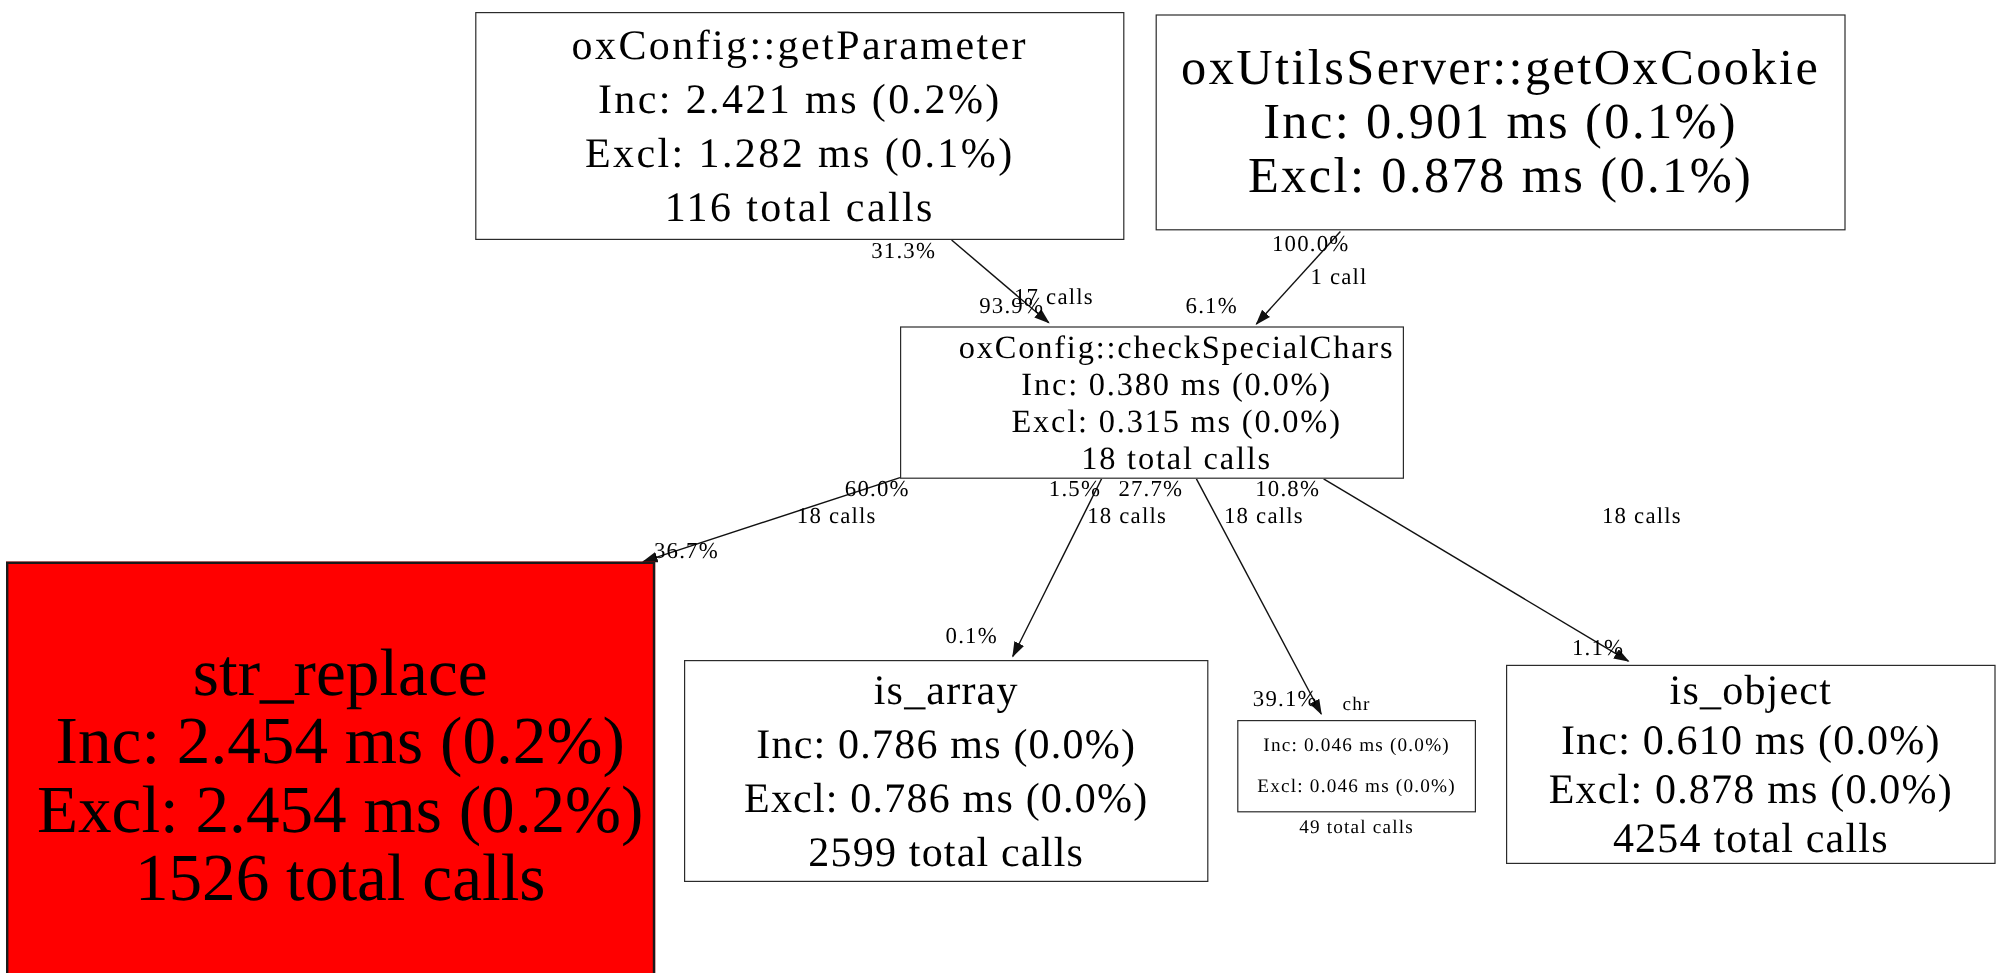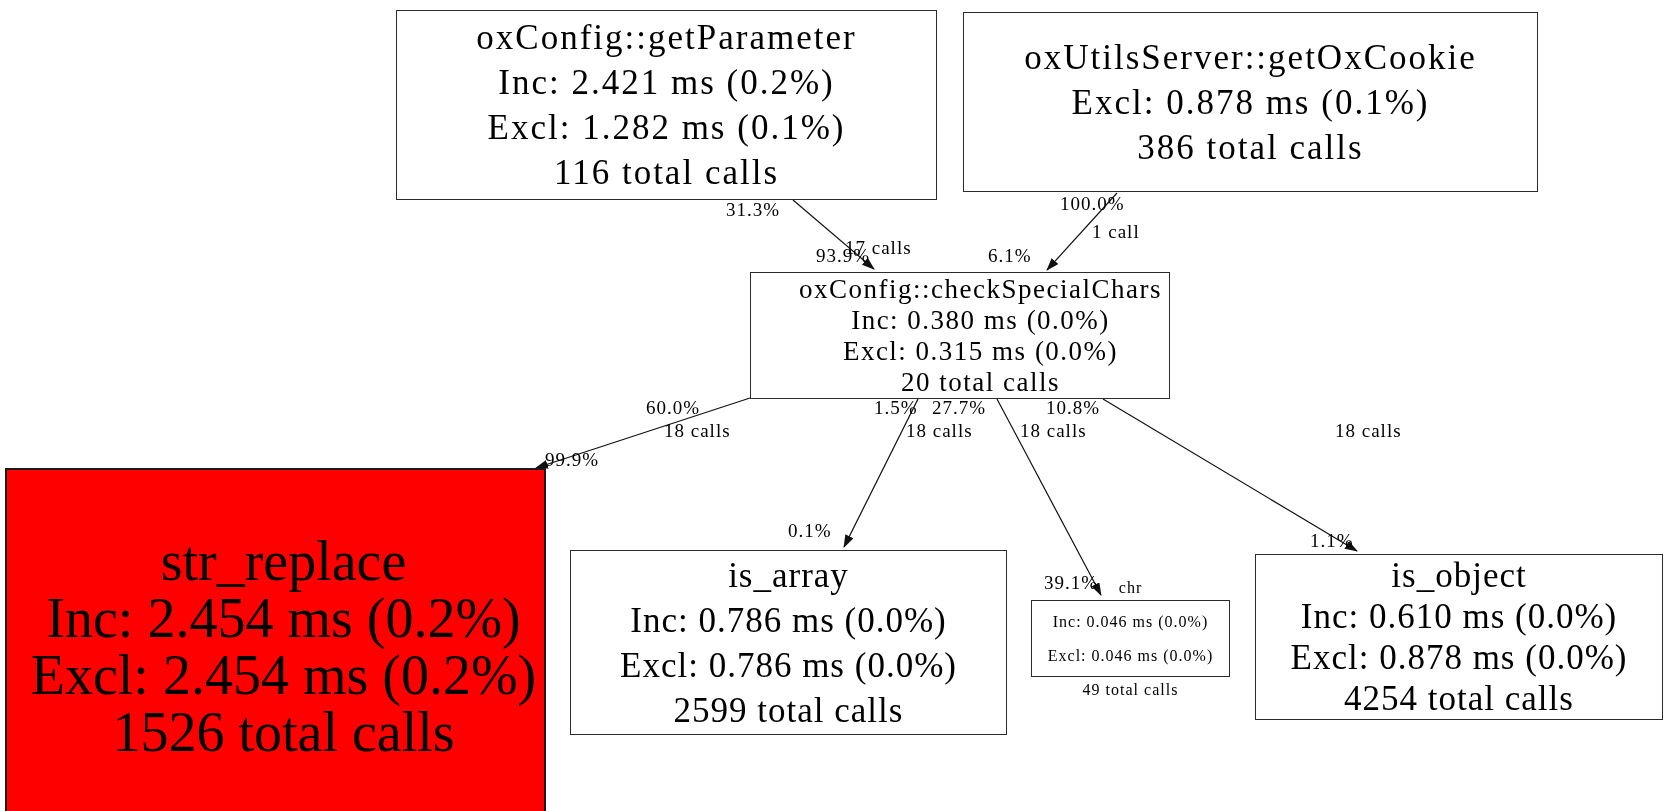--- a/index.html
+++ b/index.html
@@ -8,21 +8,21 @@
     font-family:"Liberation Serif", serif; color:#000; overflow:hidden;
   }
   .edges { position:absolute; left:0; top:0; width:1671px; height:811px; }
   .node {
     position:absolute; box-sizing:border-box; background:#ffffff;
     border:1px solid #2b2b2b; display:flex; flex-direction:column;
     justify-content:center; align-items:center; text-align:center;
   }
   .node div { white-space:nowrap; }
   .n-getparam   { left:396px;  top:10px;  width:541px; height:190px; font-size:35px; line-height:45px; letter-spacing:2px;text-align:center; }
-  .n-getcookie  { left:963px;  top:12px;  width:575px; height:180px; font-size:35px; line-height:45px; letter-spacing:2px; }
+  .n-getcookie  { left:963px;  top:12px;  width:575px; height:180px; font-size:42px; line-height:45px; letter-spacing:2px; }
   .n-check      { left:750px;  top:272px; width:420px; height:127px; font-size:27px; line-height:31px; letter-spacing:1.5px;padding-left:41px; }
   .n-strreplace { left:5px;    top:468px; width:541px; height:358px; font-size:56px; line-height:57px; border-width:2px; border-color:#1a1a1a;padding-left:16px; }
   .n-isarray    { left:570px;  top:550px; width:437px; height:185px; font-size:35px; line-height:45px; letter-spacing:1px; }
   .n-chr        { left:1031px; top:600px; width:199px; height:77px;  font-size:16px; line-height:19px; letter-spacing:1px;gap:15px; }
   .n-isobject   { left:1255px; top:554px; width:408px; height:166px; font-size:35px; line-height:41px; letter-spacing:1px; }
   .elabel { position:absolute; font-size:19px; line-height:20px; white-space:nowrap; letter-spacing:1px; }
 </style>
 </head>
 <body>
 
@@ -44,29 +44,29 @@
 
   <div class="node n-getparam">
     <div>oxConfig::getParameter</div>
     <div>Inc: 2.421 ms (0.2%)</div>
     <div>Excl: 1.282 ms (0.1%)</div>
     <div>116 total calls</div>
   </div>
 
   <div class="node n-getcookie">
     <div>oxUtilsServer::getOxCookie</div>
+    <div>Inc: 0.901 ms (0.1%)</div>
     <div>Excl: 0.878 ms (0.1%)</div>
-    <div>386 total calls</div>
   </div>
 
   <div class="node n-check">
     <div>oxConfig::checkSpecialChars</div>
     <div>Inc: 0.380 ms (0.0%)</div>
     <div>Excl: 0.315 ms (0.0%)</div>
-    <div>20 total calls</div>
+    <div>18 total calls</div>
   </div>
 
   <div class="node n-strreplace" style="background: rgb(255, 0, 0);">
     <div>str_replace</div>
     <div>Inc: 2.454 ms (0.2%)</div>
     <div>Excl: 2.454 ms (0.2%)</div>
     <div>1526 total calls</div>
   </div>
 
   <div class="node n-isarray">
@@ -91,23 +91,23 @@
   </div>
 
   <div class="elabel" style="left:726px; top:200px;">31.3%</div>
   <div class="elabel" style="left:845px; top:238px;">17 calls</div>
   <div class="elabel" style="left:816px; top:246px;">93.9%</div>
 
   <div class="elabel" style="left:1060px; top:194px;">100.0%</div>
   <div class="elabel" style="left:1092px; top:222px;">1 call</div>
   <div class="elabel" style="left:988px; top:246px;">6.1%</div>
 
-  <div class="elabel" style="left:646px; top:398px;">60.0%</div>
+  <div class="elabel" style="left:704px; top:398px;">60.0%</div>
   <div class="elabel" style="left:664px; top:421px;">18 calls</div>
-  <div class="elabel" style="left:545px; top:450px;">99.9%</div>
+  <div class="elabel" style="left:545px; top:450px;">36.7%</div>
 
   <div class="elabel" style="left:874px; top:398px;">1.5%</div>
   <div class="elabel" style="left:906px; top:421px;">18 calls</div>
   <div class="elabel" style="left:788px; top:521px;">0.1%</div>
 
   <div class="elabel" style="left:932px; top:398px;text-align:right;">27.7%</div>
   <div class="elabel" style="left:1020px; top:421px;">18 calls</div>
   <div class="elabel" style="left:1044px; top:573px;">39.1%</div>
 
   <div class="elabel" style="left:1046px; top:398px;">10.8%</div>

